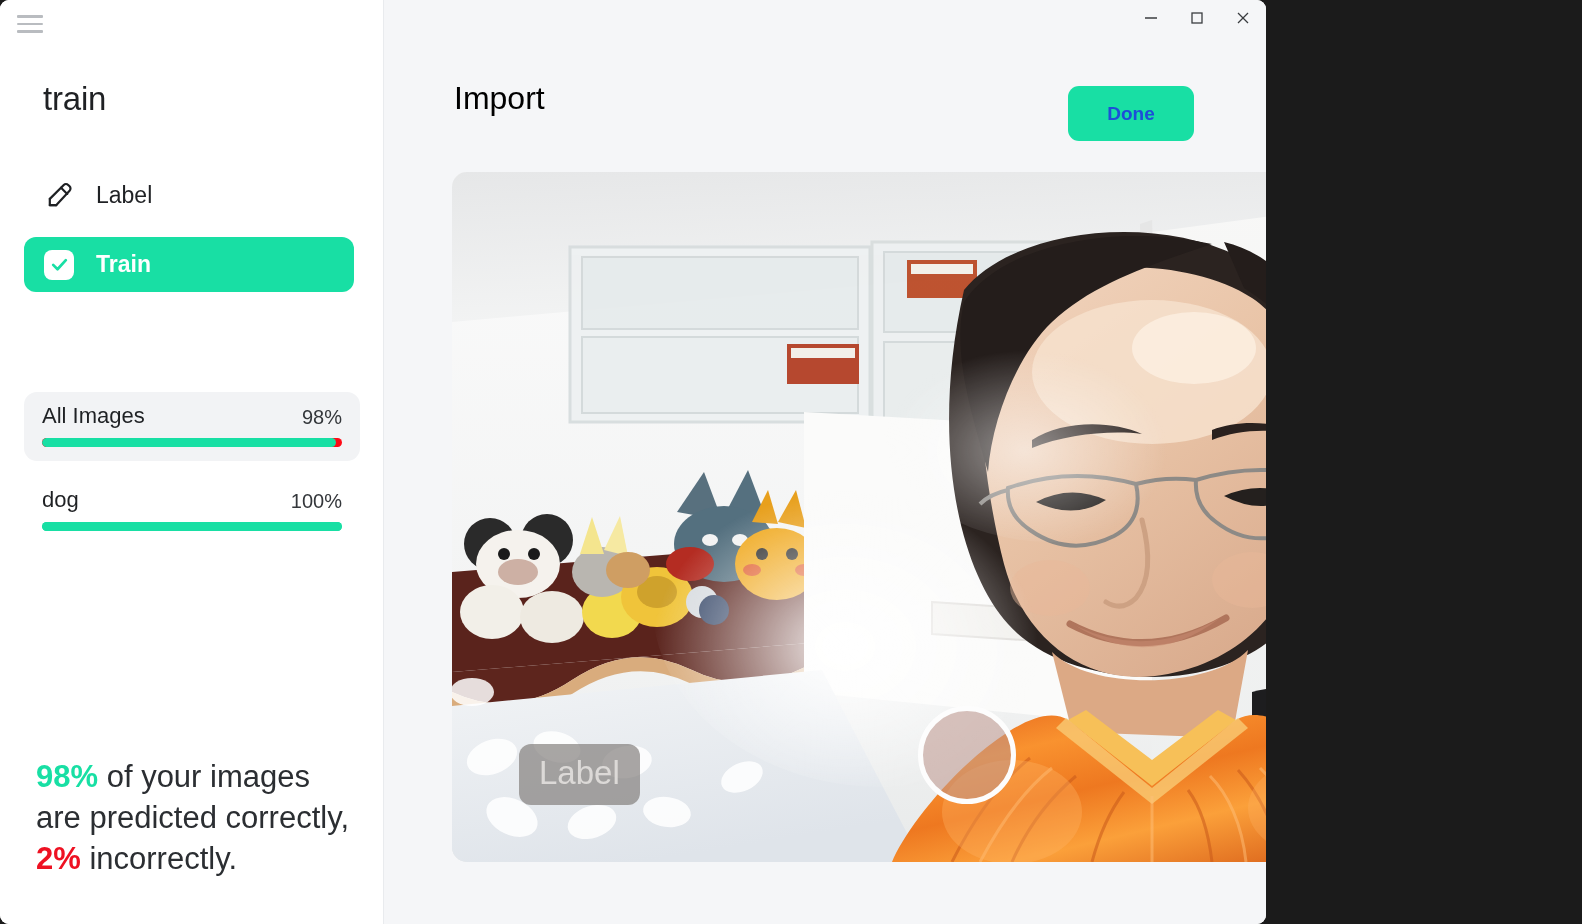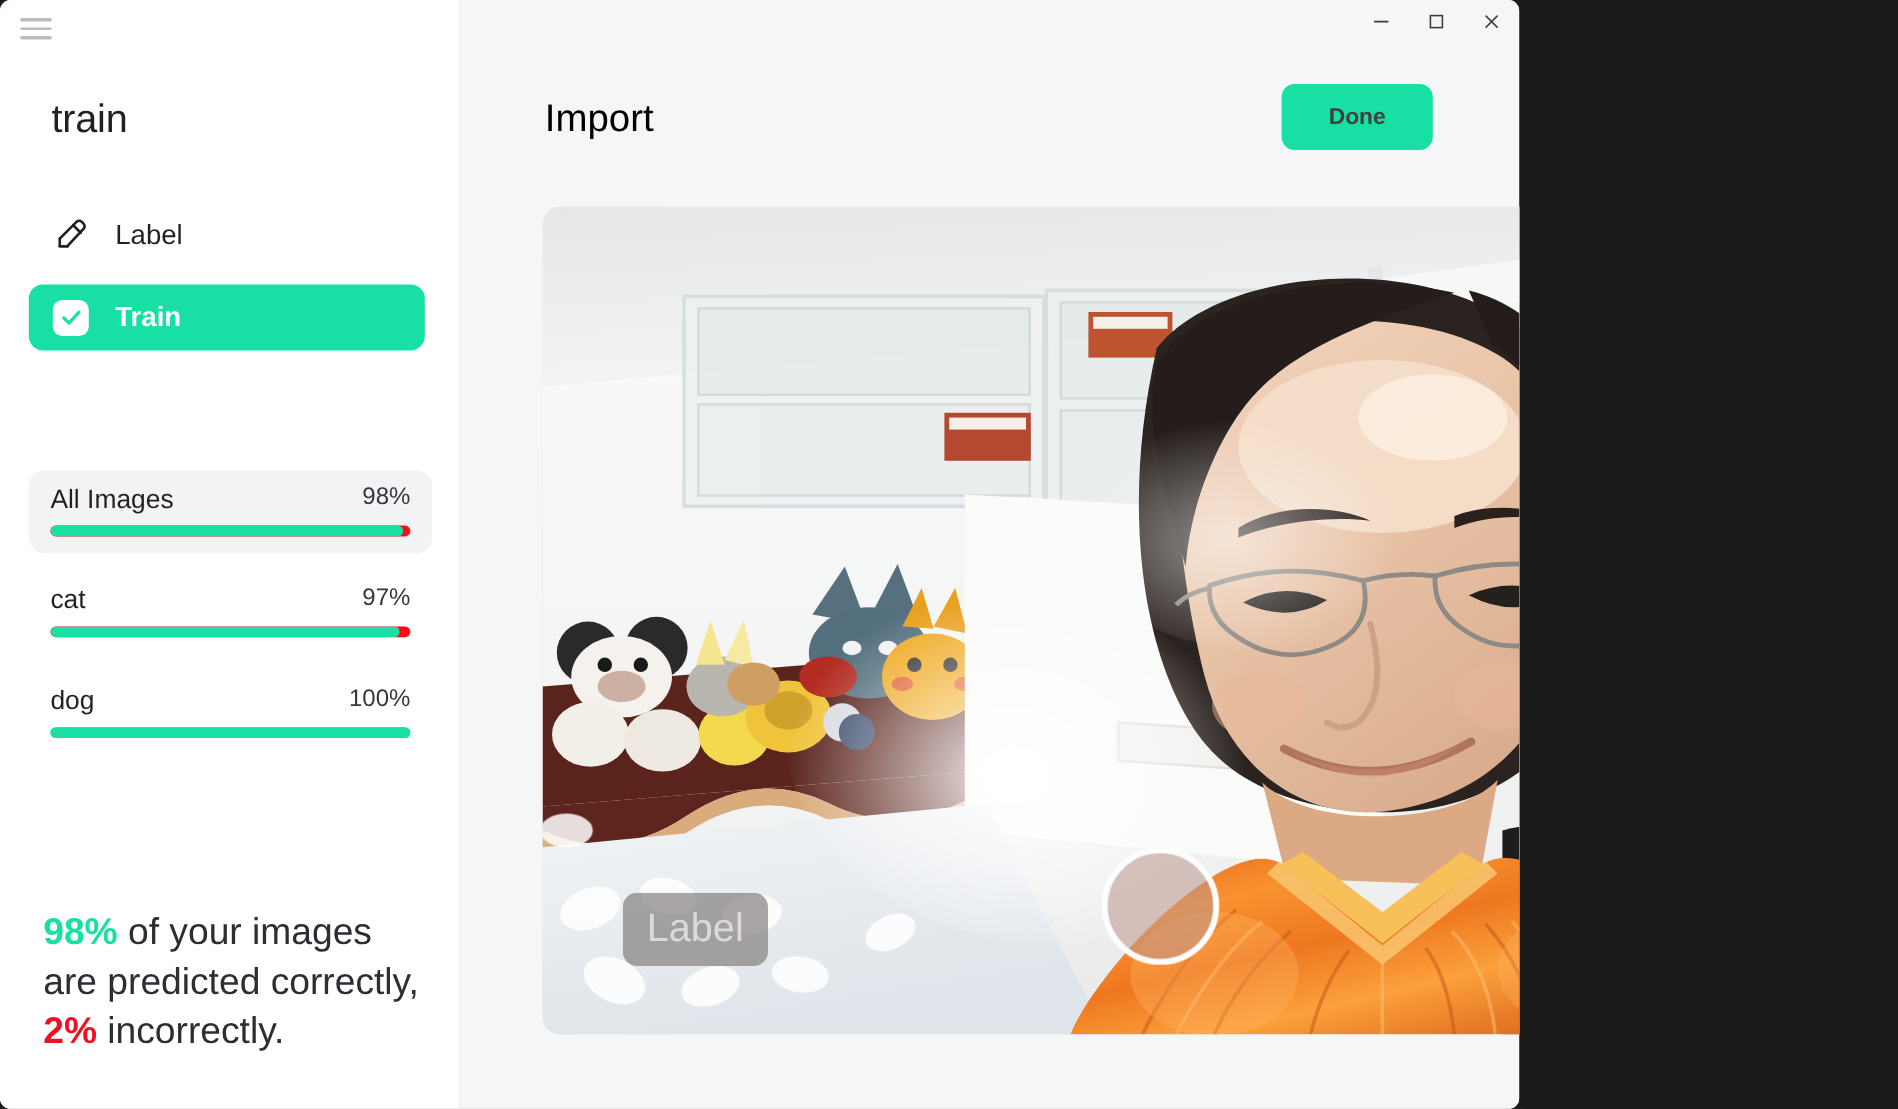--- a/index.html
+++ b/index.html
@@ -89,21 +89,21 @@
 
   
   .prog-list { position:absolute; left:24px; top:392px; width:336px; }
   .prog-row {
     padding:11px 18px 14px 18px;
     border-radius:13px;
     margin-bottom:15px;
   }
   .prog-row.highlight { background:#f2f3f5; }
   .prog-head {
-    display:flex; justify-content:space-between; align-items:flex-start;
+    display:flex; justify-content:space-between; align-items:flex-end;
     margin-bottom:9px;
   }
   .prog-name { font-size:22px; color:#1f2124; }
   .prog-pct  { font-size:20px; color:#34373b; }
   .bar-track {
     position:relative; height:9px; border-radius:5px;
     background:#ff0a16; overflow:hidden;
   }
   .bar-fill {
     position:absolute; left:0; top:0; bottom:0;
@@ -123,23 +123,23 @@
   .main {
     flex:1 1 auto; height:100%;
     background:#f5f6f8;
     position:relative;
   }
   .main-title {
     position:absolute; left:70px; top:80px;
     font-size:32px; color:#000000;
   }
   .done-btn {
-    position:absolute; right:72px; top:70px;
+    position:absolute; right:72px; top:86px;
     width:126px; height:55px;
-    background:#18dfa4; color:#404040;
+    background:#18dfa4; color:#1d4ed8;
     border:none; border-radius:11px;
     font-size:19px; font-weight:700;
     font-family:"Liberation Sans", sans-serif;
     cursor:pointer;
   }
 
   
   .viewport {
     position:absolute; left:68px; top:172px;
     width:1056px; height:690px;
@@ -270,29 +270,20 @@
         <div class="prog-row highlight">
           <div class="prog-head">
             <span class="prog-name">All Images</span>
             <span class="prog-pct">98%</span>
           </div>
           <div class="bar-track">
             <div class="bar-fill" id="bar0" style="width: 98%;"></div>
           </div>
         </div>
 
-        <div class="prog-row">
-          <div class="prog-head">
-            <span class="prog-name">cat</span>
-            <span class="prog-pct">97%</span>
-          </div>
-          <div class="bar-track">
-            <div class="bar-fill" id="bar1" style="width: 97%;"></div>
-          </div>
-        </div>
 
         <div class="prog-row">
           <div class="prog-head">
             <span class="prog-name">dog</span>
             <span class="prog-pct">100%</span>
           </div>
           <div class="bar-track full">
             <div class="bar-fill" id="bar2" style="width: 100%;"></div>
           </div>
         </div>

